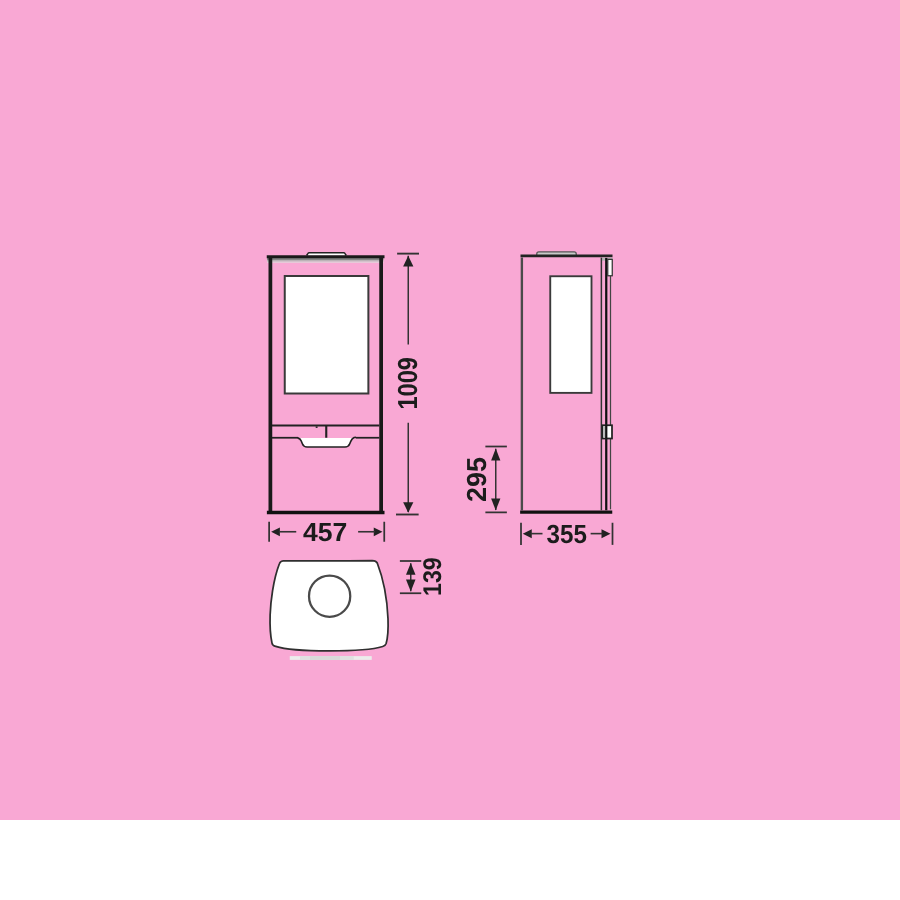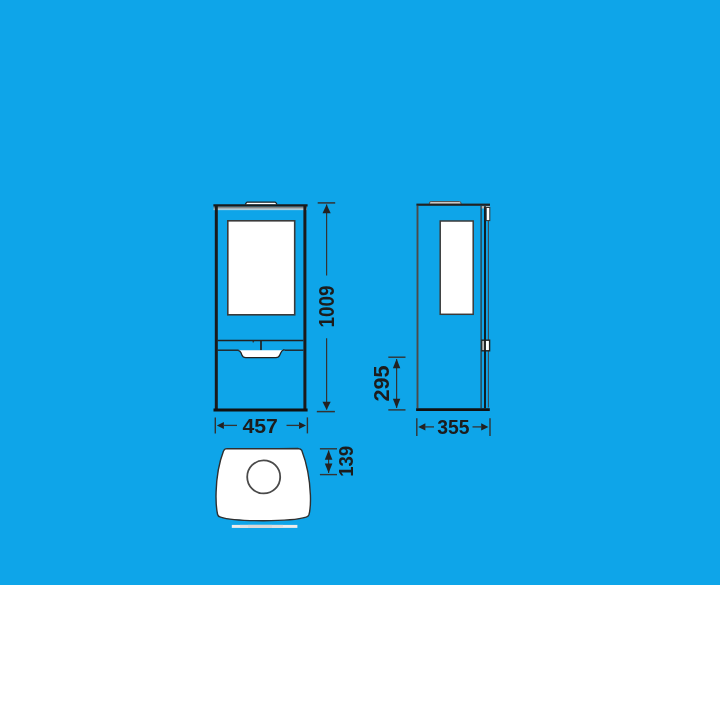--- a/index.html
+++ b/index.html
@@ -1,16 +1,16 @@
 <!DOCTYPE html>
 <html><head>
 <meta charset="utf-8">
 <style>
   html,body{margin:0;padding:0;background:#fff;}
-  #canvas{position:relative;width:720px;height:585px;background:#0ea5e9;overflow:hidden;}
+  #canvas{position:relative;width:720px;height:656px;background:#f9a8d4;overflow:hidden;}
   svg{position:absolute;top:0;left:0;}
   text{font-family:"Liberation Sans",sans-serif;font-weight:bold;fill:#1c1c1c;}
 </style>
 </head>
 <body>
 <div id="canvas">
 <svg width="720" height="720" viewBox="0 0 720 720">
 
   <path d="M245.3,204.4 L246.4,202.7 Q246.7,202.2 247.3,202.2 L275,202.2 Q275.6,202.2 275.9,202.7 L277,204.4" fill="#fff" stroke="#222" stroke-width="1.2"></path>
 

